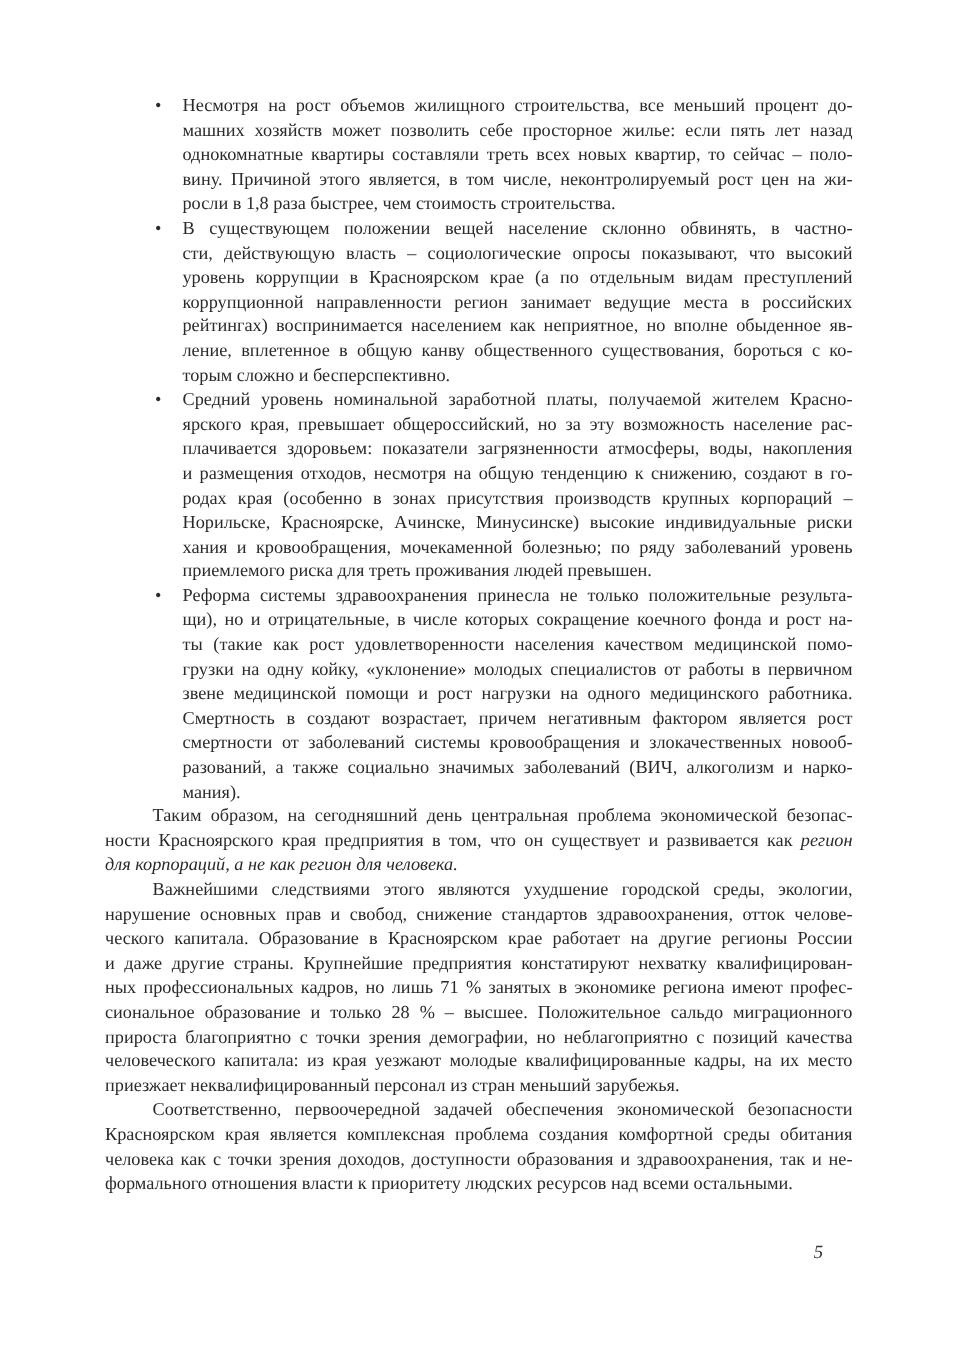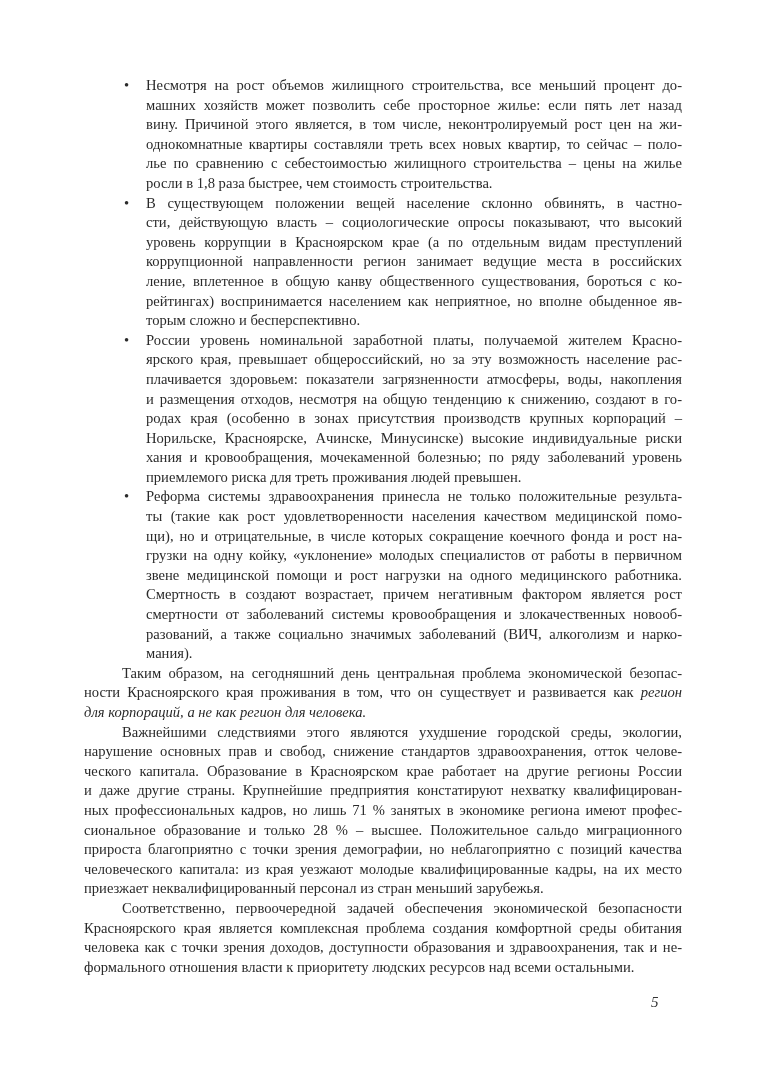--- a/index.html
+++ b/index.html
@@ -23,79 +23,78 @@
 </style>
 </head>
 <body>
 
 <div class="page">
   <ul class="bullets">
     <li>
       <span class="bullet">•</span>
       <span class="line">Несмотря на рост объемов жилищного строительства, все меньший процент до-</span>
       <span class="line">машних хозяйств может позволить себе просторное жилье: если пять лет назад</span>
+      <span class="line">однокомнатные квартиры составляли треть всех новых квартир, то сейчас – поло-</span>
       <span class="line">вину. Причиной этого является, в том числе, неконтролируемый рост цен на жи-</span>
-      <span class="line">однокомнатные квартиры составляли треть всех новых квартир, то сейчас – поло-</span>
-      <span class="line">лье по сравнению с себестоимостью жилищного строительства – цены на жилье</span>
       <span class="line last">росли в 1,8 раза быстрее, чем стоимость строительства.</span>
     </li>
     <li>
       <span class="bullet">•</span>
       <span class="line">В существующем положении вещей население склонно обвинять, в частно-</span>
       <span class="line">сти, действующую власть – социологические опросы показывают, что высокий</span>
       <span class="line">уровень коррупции в Красноярском крае (а по отдельным видам преступлений</span>
       <span class="line">коррупционной направленности регион занимает ведущие места в российских</span>
+      <span class="line">рейтингах) воспринимается населением как неприятное, но вполне обыденное яв-</span>
       <span class="line">ление, вплетенное в общую канву общественного существования, бороться с ко-</span>
-      <span class="line">рейтингах) воспринимается населением как неприятное, но вполне обыденное яв-</span>
       <span class="line last">торым сложно и бесперспективно.</span>
     </li>
     <li>
       <span class="bullet">•</span>
-      <span class="line">России уровень номинальной заработной платы, получаемой жителем Красно-</span>
+      <span class="line">Средний уровень номинальной заработной платы, получаемой жителем Красно-</span>
       <span class="line">ярского края, превышает общероссийский, но за эту возможность население рас-</span>
       <span class="line">плачивается здоровьем: показатели загрязненности атмосферы, воды, накопления</span>
       <span class="line">и размещения отходов, несмотря на общую тенденцию к снижению, создают в го-</span>
       <span class="line">родах края (особенно в зонах присутствия производств крупных корпораций –</span>
       <span class="line">Норильске, Красноярске, Ачинске, Минусинске) высокие индивидуальные риски</span>
       <span class="line">хания и кровообращения, мочекаменной болезнью; по ряду заболеваний уровень</span>
       <span class="line last">приемлемого риска для треть проживания людей превышен.</span>
     </li>
     <li>
       <span class="bullet">•</span>
       <span class="line">Реформа системы здравоохранения принесла не только положительные результа-</span>
+      <span class="line">щи), но и отрицательные, в числе которых сокращение коечного фонда и рост на-</span>
       <span class="line">ты (такие как рост удовлетворенности населения качеством медицинской помо-</span>
-      <span class="line">щи), но и отрицательные, в числе которых сокращение коечного фонда и рост на-</span>
       <span class="line">грузки на одну койку, «уклонение» молодых специалистов от работы в первичном</span>
       <span class="line">звене медицинской помощи и рост нагрузки на одного медицинского работника.</span>
       <span class="line">Смертность в создают возрастает, причем негативным фактором является рост</span>
       <span class="line">смертности от заболеваний системы кровообращения и злокачественных новооб-</span>
       <span class="line">разований, а также социально значимых заболеваний (ВИЧ, алкоголизм и нарко-</span>
       <span class="line last">мания).</span>
     </li>
   </ul>
 
   <div>
     <span class="line" style="text-indent:38px">Таким образом, на сегодняшний день центральная проблема экономической безопас-</span>
-    <span class="line"><span>ности Красноярского края проживания в том, что он существует и развивается как </span><em>регион</em></span>
+    <span class="line"><span>ности Красноярского края предприятия в том, что он существует и развивается как </span><em>регион</em></span>
     <span class="line last"><em>для корпораций, а не как регион для человека.</em></span>
   </div>
 
   <div>
     <span class="line" style="text-indent:38px">Важнейшими следствиями этого являются ухудшение городской среды, экологии,</span>
     <span class="line">нарушение основных прав и свобод, снижение стандартов здравоохранения, отток челове-</span>
     <span class="line">ческого капитала. Образование в Красноярском крае работает на другие регионы России</span>
     <span class="line">и даже другие страны. Крупнейшие предприятия констатируют нехватку квалифицирован-</span>
     <span class="line">ных профессиональных кадров, но лишь 71 % занятых в экономике региона имеют профес-</span>
     <span class="line">сиональное образование и только 28 % – высшее. Положительное сальдо миграционного</span>
     <span class="line">прироста благоприятно с точки зрения демографии, но неблагоприятно с позиций качества</span>
     <span class="line">человеческого капитала: из края уезжают молодые квалифицированные кадры, на их место</span>
     <span class="line last">приезжает неквалифицированный персонал из стран меньший зарубежья.</span>
   </div>
 
   <div>
     <span class="line" style="text-indent:38px">Соответственно, первоочередной задачей обеспечения экономической безопасности</span>
-    <span class="line">Красноярского края является комплексная проблема создания комфортной среды обитания</span>
+    <span class="line">Красноярском края является комплексная проблема создания комфортной среды обитания</span>
     <span class="line">человека как с точки зрения доходов, доступности образования и здравоохранения, так и не-</span>
     <span class="line last">формального отношения власти к приоритету людских ресурсов над всеми остальными.</span>
   </div>
 </div>
 
 <div class="page-number">5</div>
 
 </body></html>

